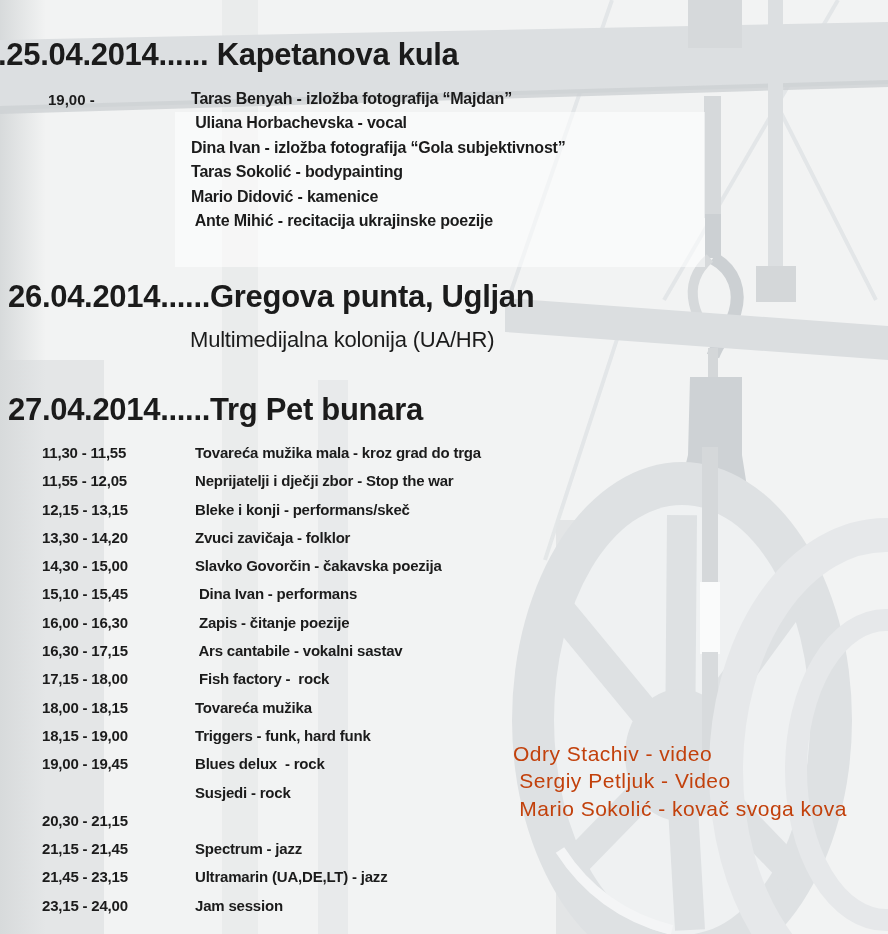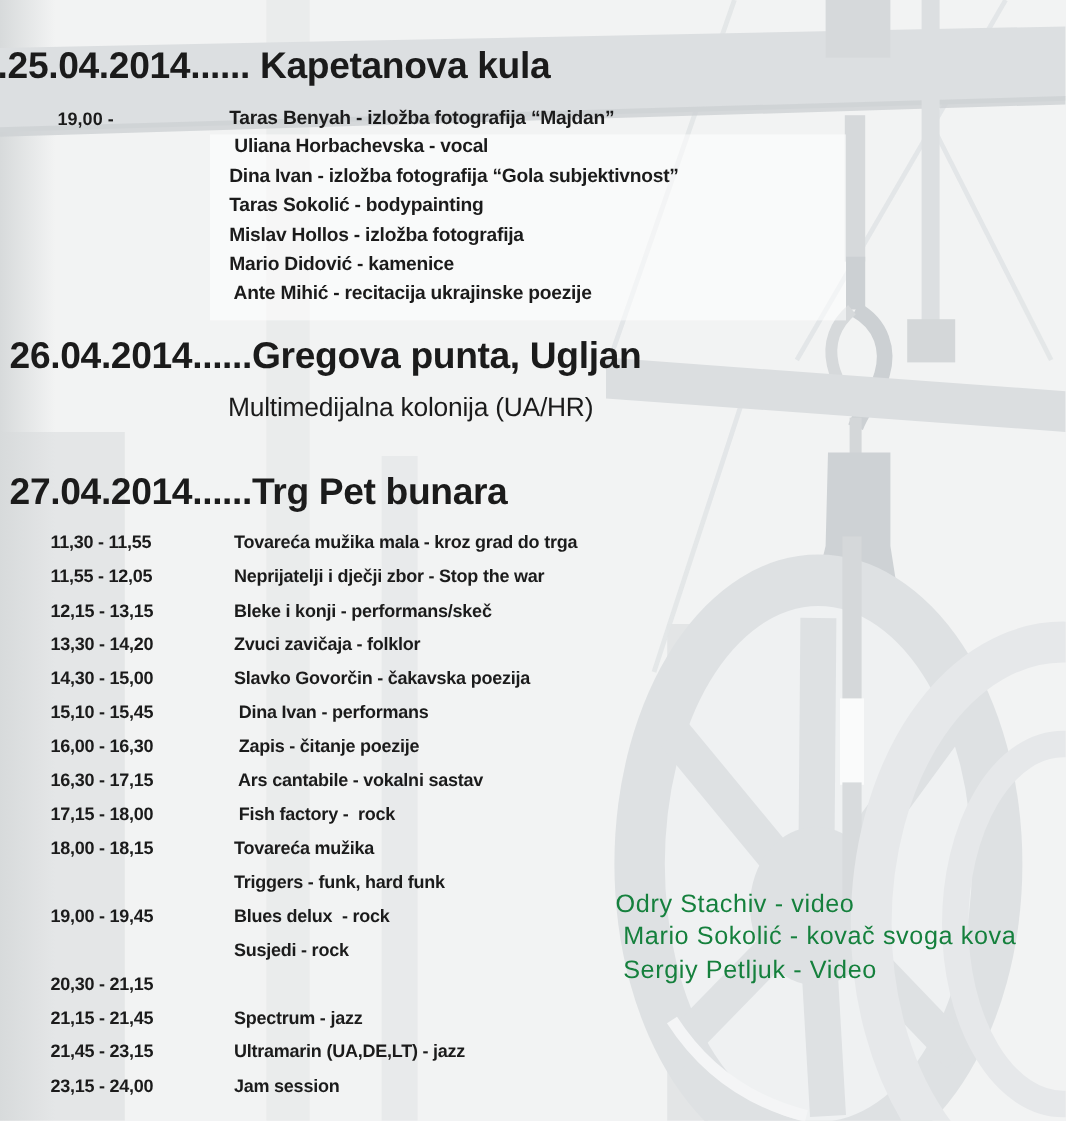--- a/index.html
+++ b/index.html
@@ -28,21 +28,21 @@
   #s3-schedule .row{
     display:flex;height:28.3px;line-height:28.3px;
     font-size:15px;font-weight:700;letter-spacing:-0.2px;
   }
   #s3-schedule .time{position:absolute;left:42px;white-space:pre;}
   #s3-schedule .event{position:absolute;left:195px;white-space:pre;}
   #s3-schedule .row{position:relative;}
   #side-block{left:513px;top:740px;}
   #side-block .line{
     font-size:21px;font-weight:400;line-height:27.3px;
-    white-space:pre;letter-spacing:0.5px;color:#15803d;
+    white-space:pre;letter-spacing:0.5px;color:#c2410c;
   }
 </style>
 </head>
 <body>
 
 <svg id="bg" viewBox="0 0 888 934" aria-hidden="true">
   <defs>
     <linearGradient id="gLeft" x1="0" y1="0" x2="1" y2="0">
       <stop offset="0" stop-color="#d7dadb"></stop>
       <stop offset="1" stop-color="#d7dadb" stop-opacity="0"></stop>
@@ -112,21 +112,20 @@
 <div class="abs" id="s1-events">
 
     <div class="line">Taras Benyah - izložba fotografija “Majdan”</div>
 
     <div class="line"> Uliana Horbachevska - vocal</div>
 
     <div class="line">Dina Ivan - izložba fotografija “Gola subjektivnost”</div>
 
     <div class="line">Taras Sokolić - bodypainting</div>
 
-    <div class="line">Mislav Hollos - izložba fotografija</div>
 
     <div class="line">Mario Didović - kamenice</div>
 
     <div class="line"> Ante Mihić - recitacija ukrajinske poezije</div>
   </div>
 
 <div class="abs h-date" id="h2">26.04.2014......Gregova punta, Ugljan</div>
 <div class="abs" id="s2-note">Multimedijalna kolonija (UA/HR)</div>
 
 <div class="abs h-date" id="h3">27.04.2014......Trg Pet bunara</div>
@@ -176,20 +175,21 @@
       <span class="time">17,15 - 18,00</span>
       <span class="event"> Fish factory -  rock</span>
     </div>
 
     <div class="row">
       <span class="time">18,00 - 18,15</span>
       <span class="event">Tovareća mužika</span>
     </div>
 
     <div class="row">
+      <span class="time">18,15 - 19,00</span>
       <span class="event">Triggers - funk, hard funk</span>
     </div>
 
     <div class="row">
       <span class="time">19,00 - 19,45</span>
       <span class="event">Blues delux  - rock</span>
     </div>
 
     <div class="row">
       <span class="event">Susjedi - rock</span>
@@ -212,16 +212,16 @@
     <div class="row">
       <span class="time">23,15 - 24,00</span>
       <span class="event">Jam session</span>
     </div>
   </div>
 
 <div class="abs" id="side-block">
 
     <div class="line">Odry Stachiv - video</div>
 
+    <div class="line"> Sergiy Petljuk - Video</div>
+
     <div class="line"> Mario Sokolić - kovač svoga kova</div>
-
-    <div class="line"> Sergiy Petljuk - Video</div>
   </div>
 
 </body></html>

